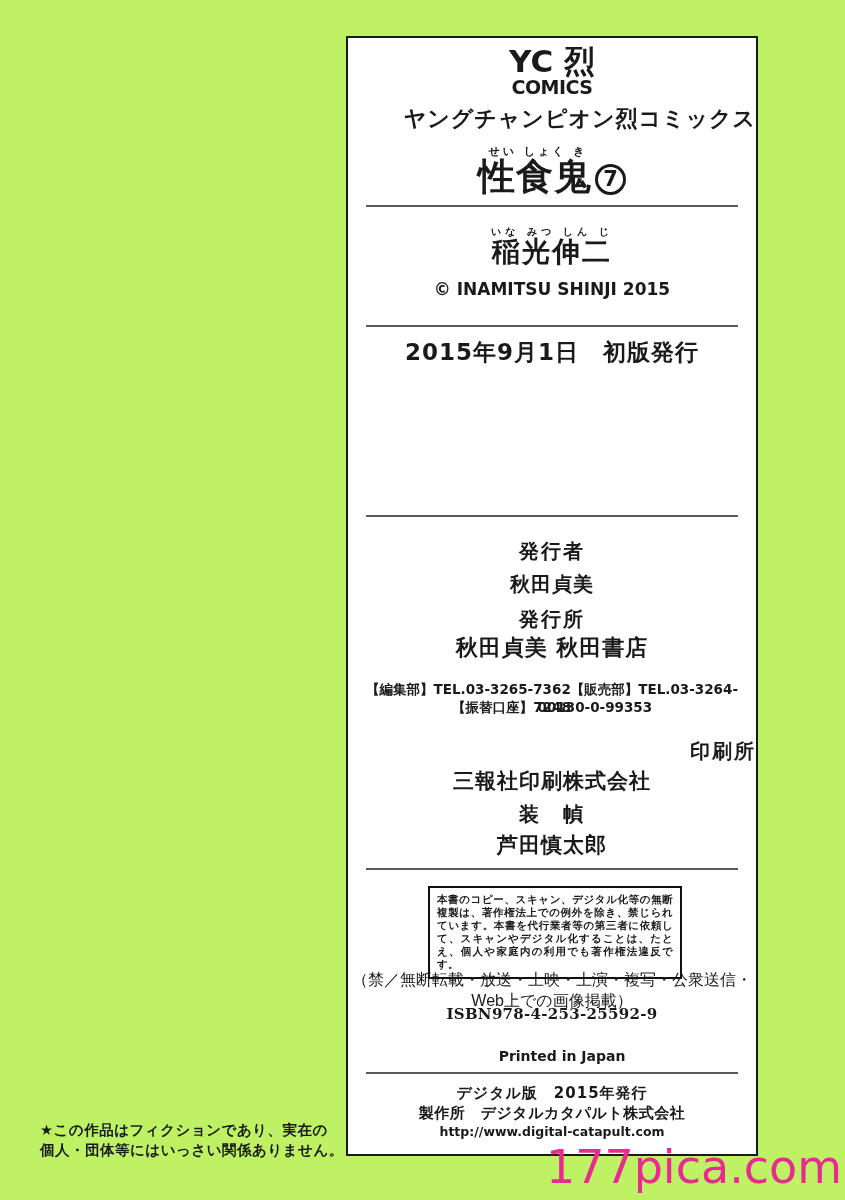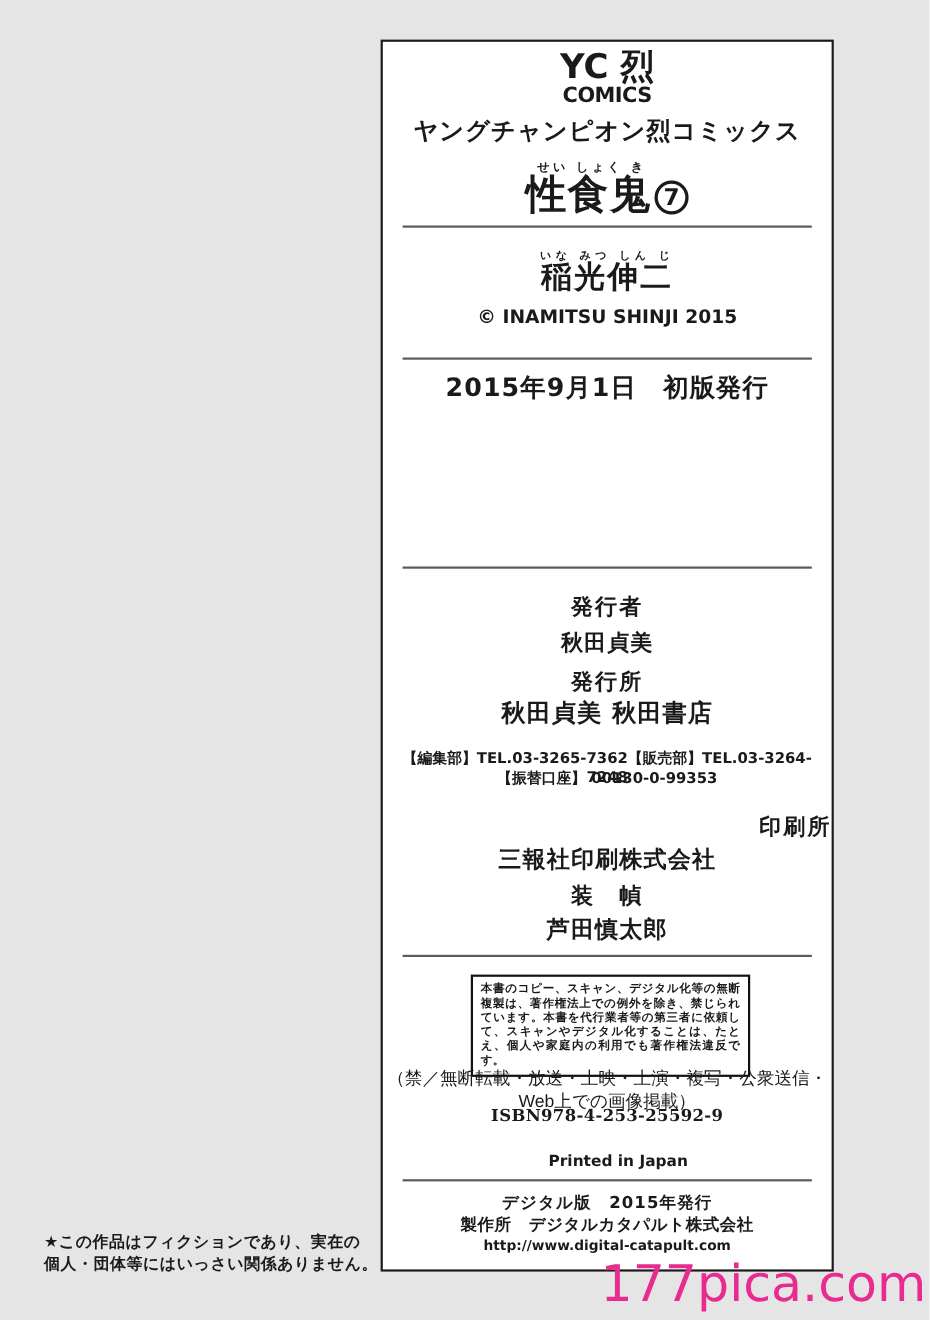--- a/index.html
+++ b/index.html
@@ -6,21 +6,21 @@
   html, body { background: #ffffff; }
   body {
     font-family: "DejaVu Sans", sans-serif;
     color: #1a1a1a;
     -webkit-font-smoothing: antialiased;
   }
   .page {
     position: relative;
     width: 845px;
     height: 1200px;
-    background: #e5e5e5;
+    background: #bef264;
     overflow: hidden;
   }
   
   .colophon-box {
     position: absolute;
     left: 346px;
     top: 36px;
     width: 412px;
     height: 1120px;
     border: 2px solid #1a1a1a;
@@ -40,20 +40,21 @@
     font-size: 19px;
     font-weight: 800;
     letter-spacing: -0.5px;
     line-height: 1.0;
   }
   .imprint {
     top: 66px;
     font-size: 22px;
     font-weight: 700;
     letter-spacing: 1px;
+    text-align: right;
   }
   .title-furigana {
     top: 106px;
     font-size: 11px;
     font-weight: 700;
     letter-spacing: 3px;
     transform: translateX(-14px);
   }
   .book-title {
     top: 120px;

